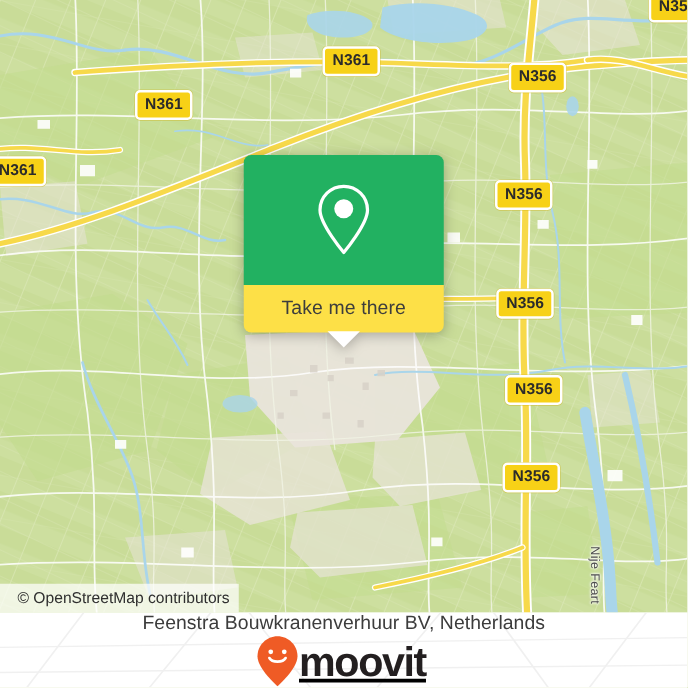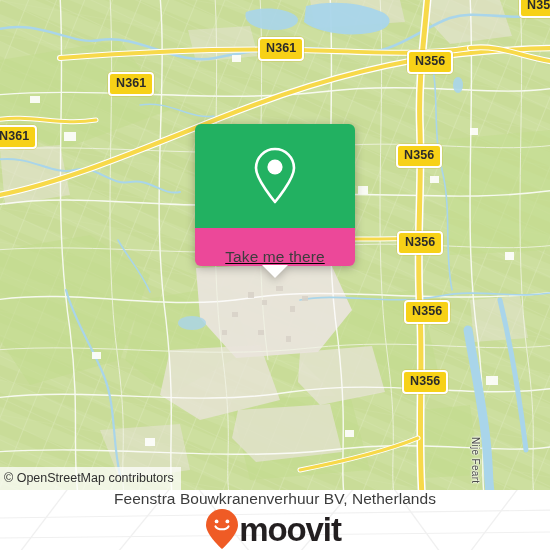--- a/index.html
+++ b/index.html
@@ -59,21 +59,21 @@
 
   
   #attribution {
     position: absolute;
     left: 0;
     bottom: 0;
     background: rgba(255,255,255,0.72);
     color: #2f2f2f;
     font-size: 12.5px;
     font-family: "Liberation Sans", sans-serif;
-    padding: 4px 7px 5px 4px;
+    padding: 4px 7px 5px 14px;
     white-space: nowrap;
   }
 
   
   #popup {
     position: absolute;
     left: 195px;
     top: 124px;
     width: 160px;
     filter: drop-shadow(0 2px 5px rgba(0,0,0,0.28));
@@ -82,27 +82,26 @@
     height: 104px;
     background: #22b161;
     border-radius: 6px 6px 0 0;
     display: flex;
     align-items: center;
     justify-content: center;
   }
   #popup-pin-icon { display: block; }
   #popup-label-bar {
     position: relative;
-    background: #ec4899;
+    background: #fde047;
     border-radius: 0 0 6px 6px;
     height: 38px;
     display: flex;
-    align-items: flex-end;
+    align-items: center;
     justify-content: center;
-    text-decoration: underline;
   }
   #popup-label {
     color: #3d3d3d;
     font-size: 15.5px;
     font-family: "Liberation Sans", sans-serif;
     letter-spacing: .1px;
   }
   #popup-arrow {
     position: absolute;
     left: 50%;
@@ -141,20 +140,21 @@
     font-family: "Liberation Sans", sans-serif;
     letter-spacing: .05px;
     white-space: nowrap;
   }
   #brand {
     position: relative;
     display: flex;
     align-items: center;
     gap: 1px;
     padding-right: 4px;
+    text-decoration: underline;
   }
   #brand-pin-icon { display: block; }
   #brand-word {
     color: #231f20;
     font-size: 33px;
     font-weight: bold;
     letter-spacing: -1.1px;
     font-family: "Liberation Sans", sans-serif;
     line-height: 1;
     margin-left: -1px;

